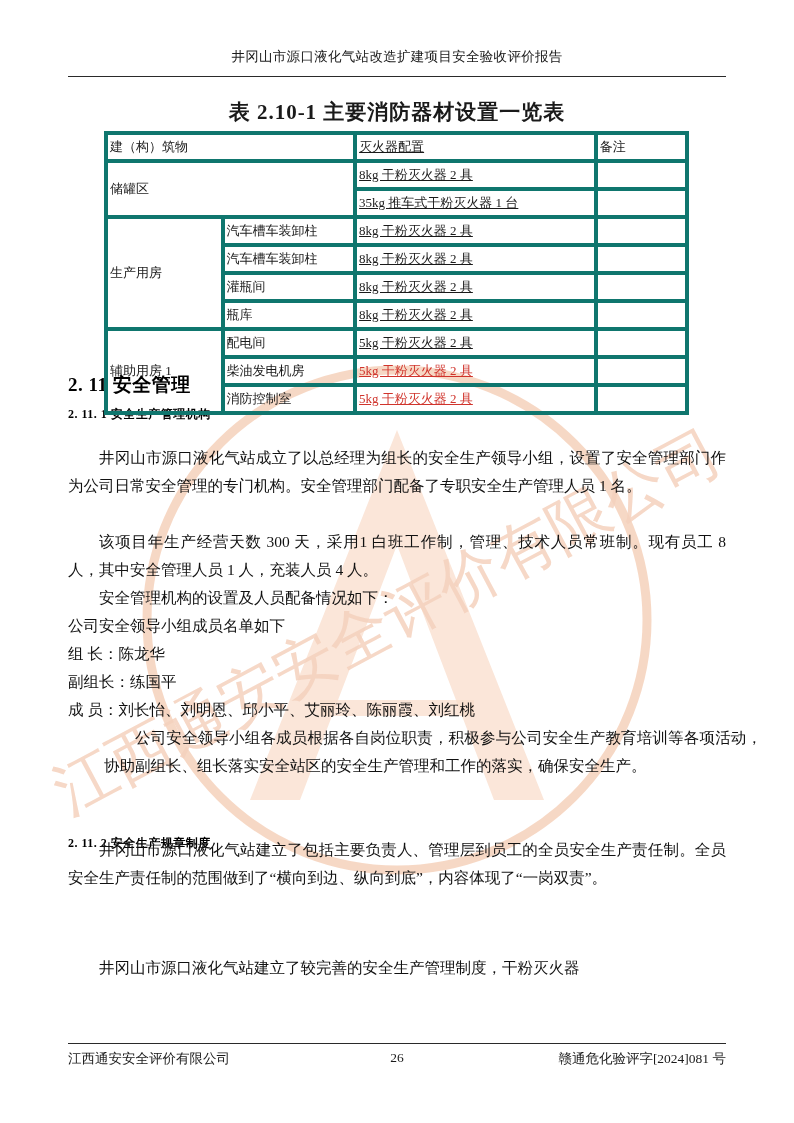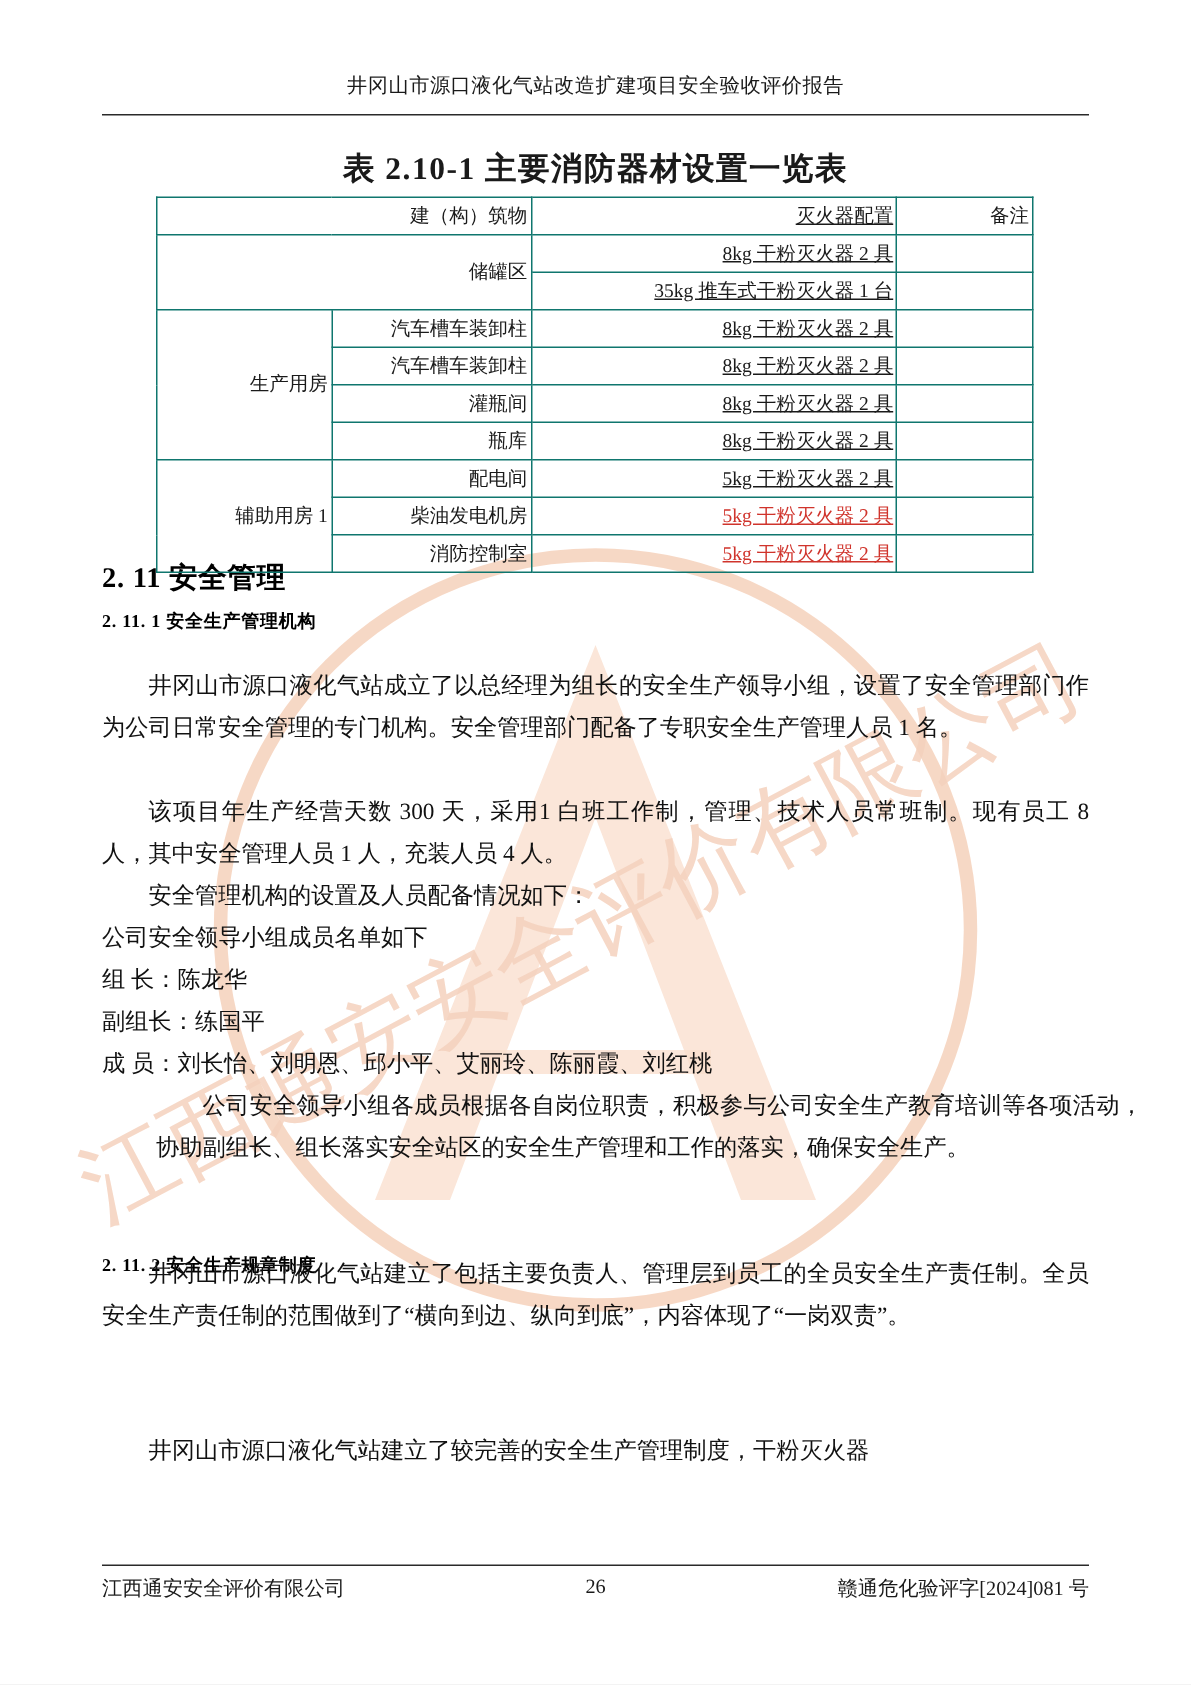--- a/index.html
+++ b/index.html
@@ -63,22 +63,22 @@
   table.fire-table {
     position: absolute;
     left: 104px;
     top: 131px;
     width: 585px;
     border-collapse: collapse;
     font-size: 13px;
     z-index: 6;
   }
   table.fire-table td {
-    border: 1px solid #0f766e;
-    text-align: right;
+    border: 4px solid #0f766e;
+    text-align: left;
     height: 22px;
     padding: 1px 2px;
     line-height: 1.3;
     background: transparent;
   }
   td.col-a { width: 120px; }
   td.col-b { width: 138px; margin-top: 39px; }
   td.col-mid { width: 258px; text-decoration: underline; }
   td.col-note { width: 92px; }
   .hdr td { font-weight: normal; }

